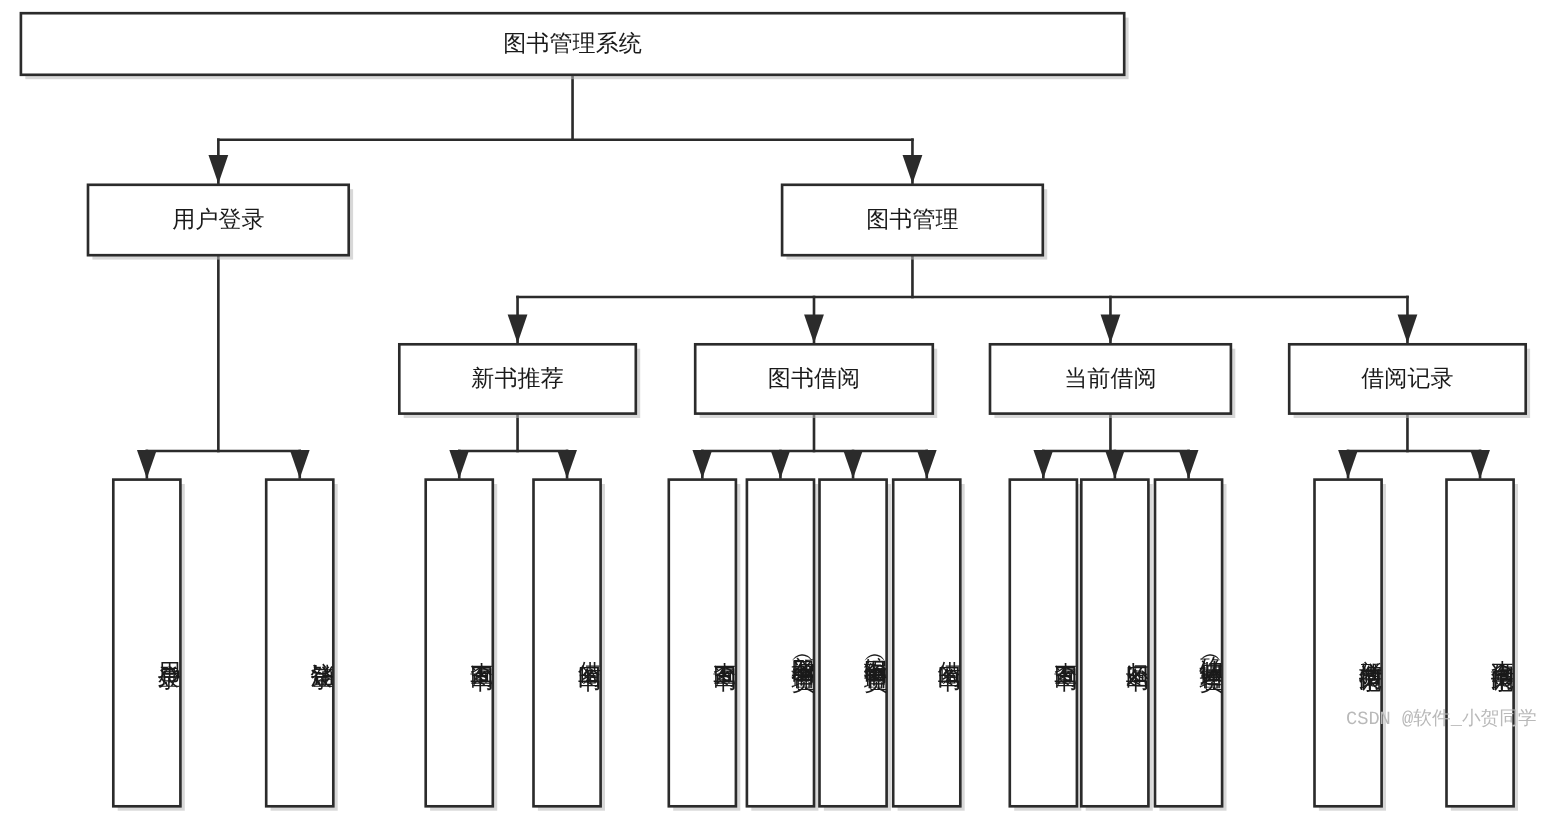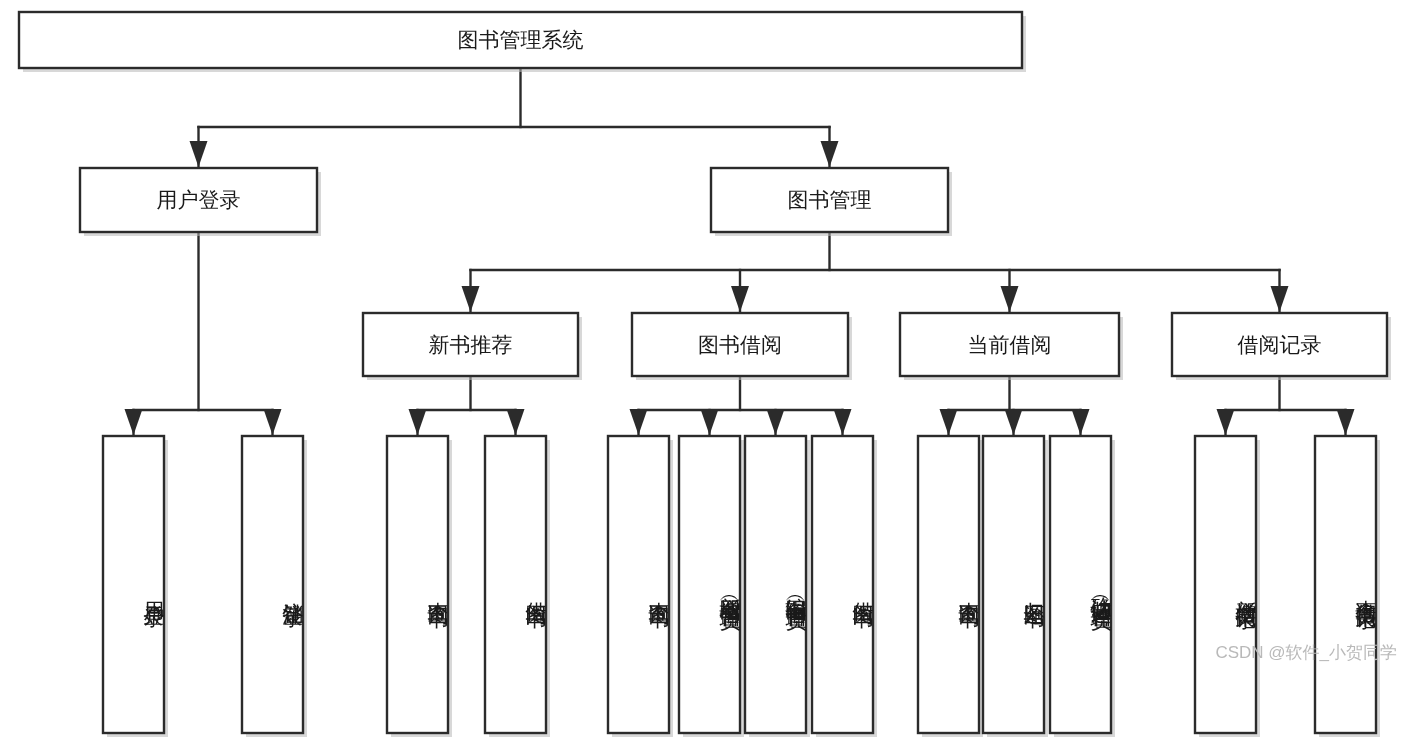--- a/index.html
+++ b/index.html
@@ -65,21 +65,21 @@
     color: #1a1a1a;
     letter-spacing: 2px;
     line-height: 1;
     white-space: nowrap;
     pointer-events: none;
   }
   .watermark {
     position: absolute;
     right: 8px;
     bottom: 6px;
-    font-family: Liberation Sans, sans-serif;
+    font-family: Liberation Mono, monospace;
     font-size: 17px;
     color: #b9b9b9;
     white-space: nowrap;
   }
 </style>
 </head>
 <body>
 
 <div id="diagram-root">
   <svg id="flowchart" viewBox="0 0 1405 747">

